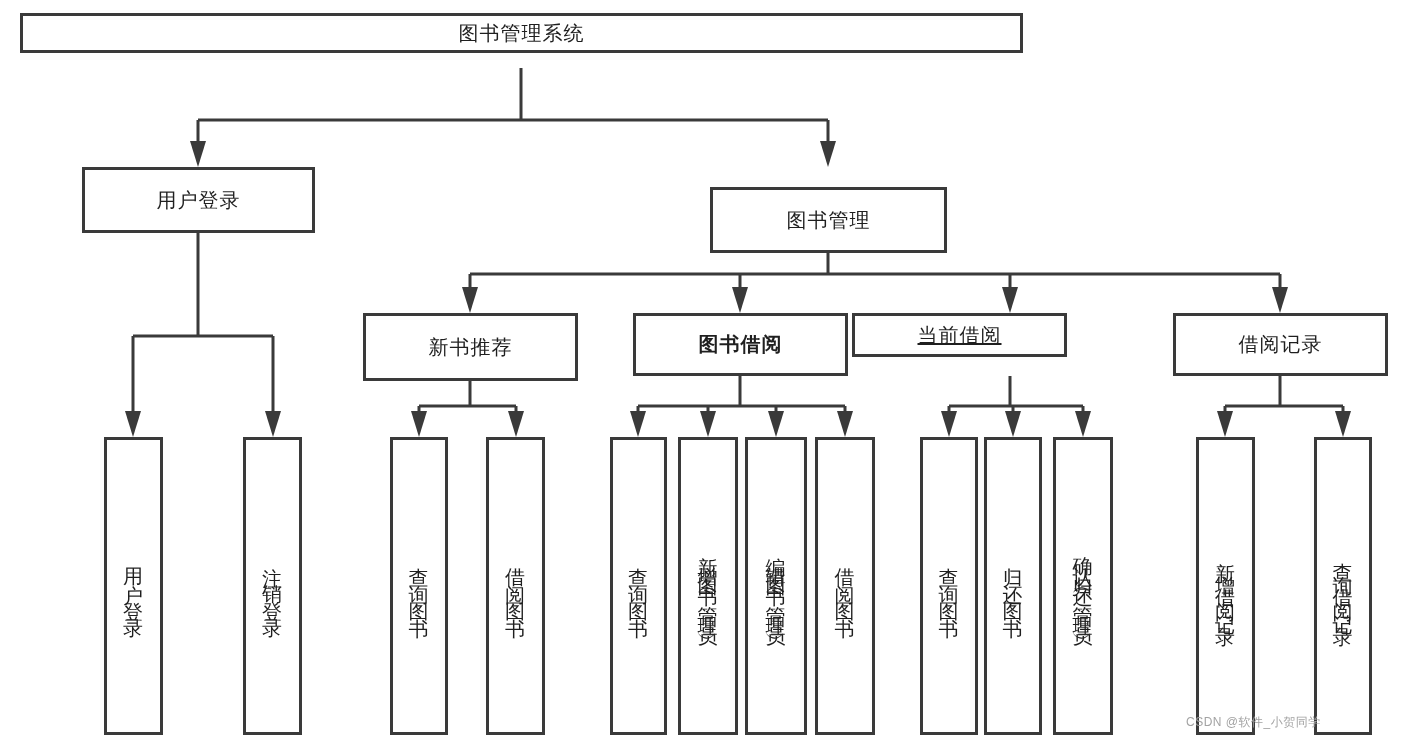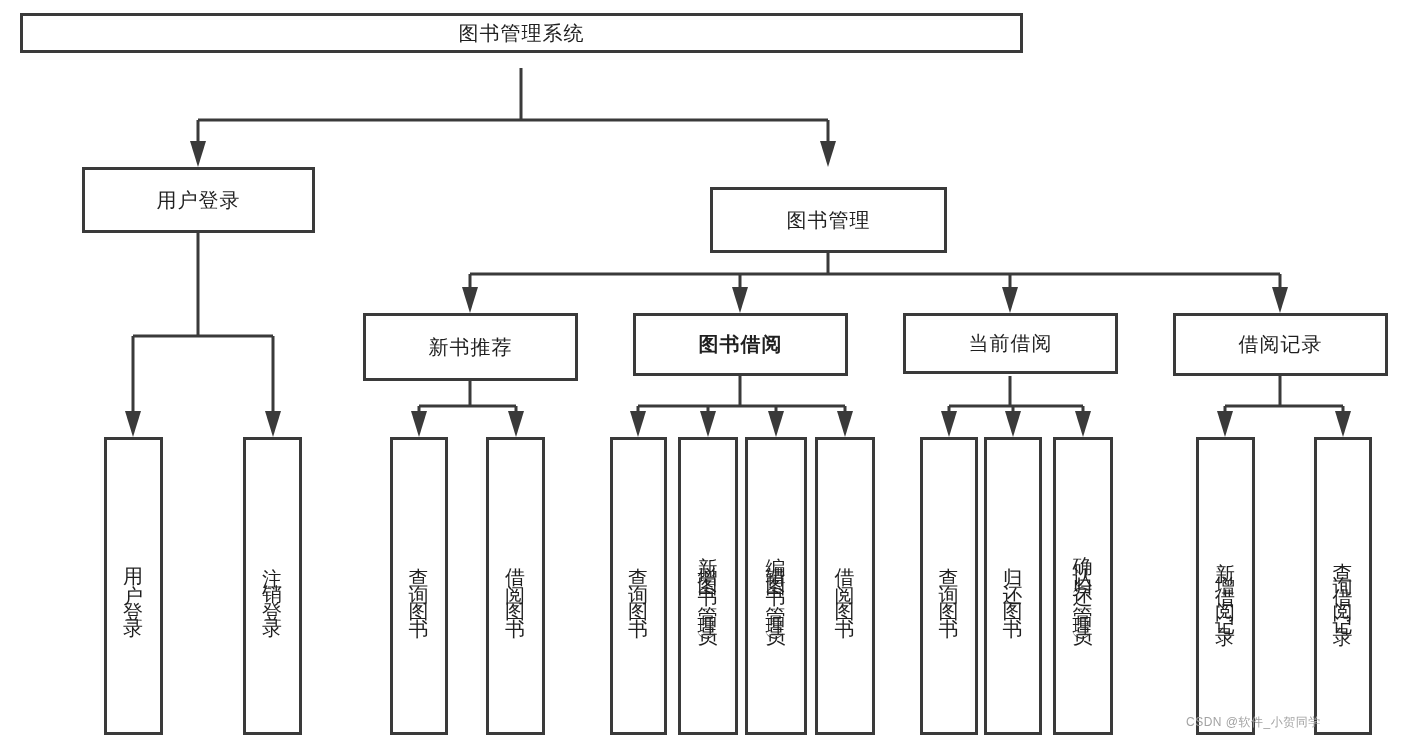--- a/index.html
+++ b/index.html
@@ -76,21 +76,21 @@
   <div class="box" style="left:710px;top:167px;width:237px;height:66px;margin-top:20px;">
     <span>图书管理</span>
   </div>
 
   <div class="box" style="left:363px;top:313px;width:215px;height:68px;">
     <span>新书推荐</span>
   </div>
   <div class="box" style="left:633px;top:313px;width:215px;height:63px;font-weight:bold;">
     <span>图书借阅</span>
   </div>
-  <div class="box" style="left:903px;top:313px;width:215px;height:61px;">
+  <div class="box" style="left:852px;top:313px;width:215px;height:44px;text-decoration:underline;">
     <span>当前借阅</span>
   </div>
   <div class="box" style="left:1173px;top:313px;width:215px;height:63px;">
     <span>借阅记录</span>
   </div>
 
   <div class="vbox" style="left:104px;width:59px;">
     <span class="vlabel v4">用户登录</span>
   </div>
   <div class="vbox" style="left:243px;width:59px;">

